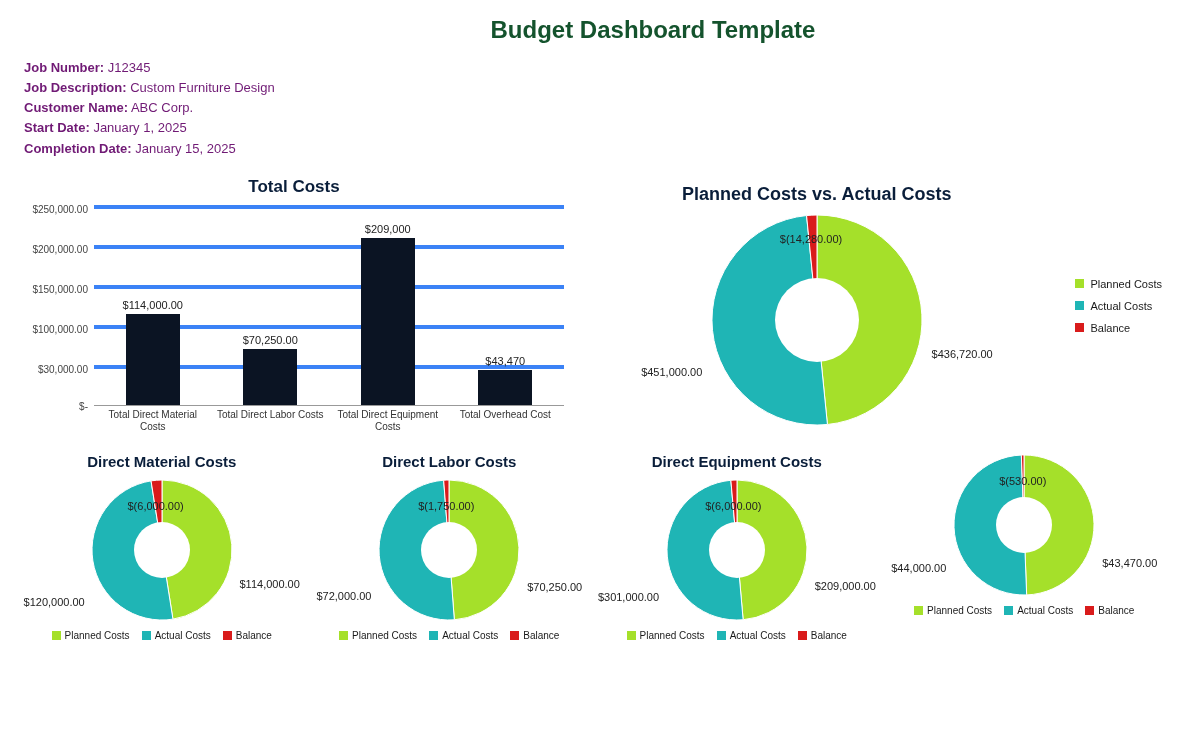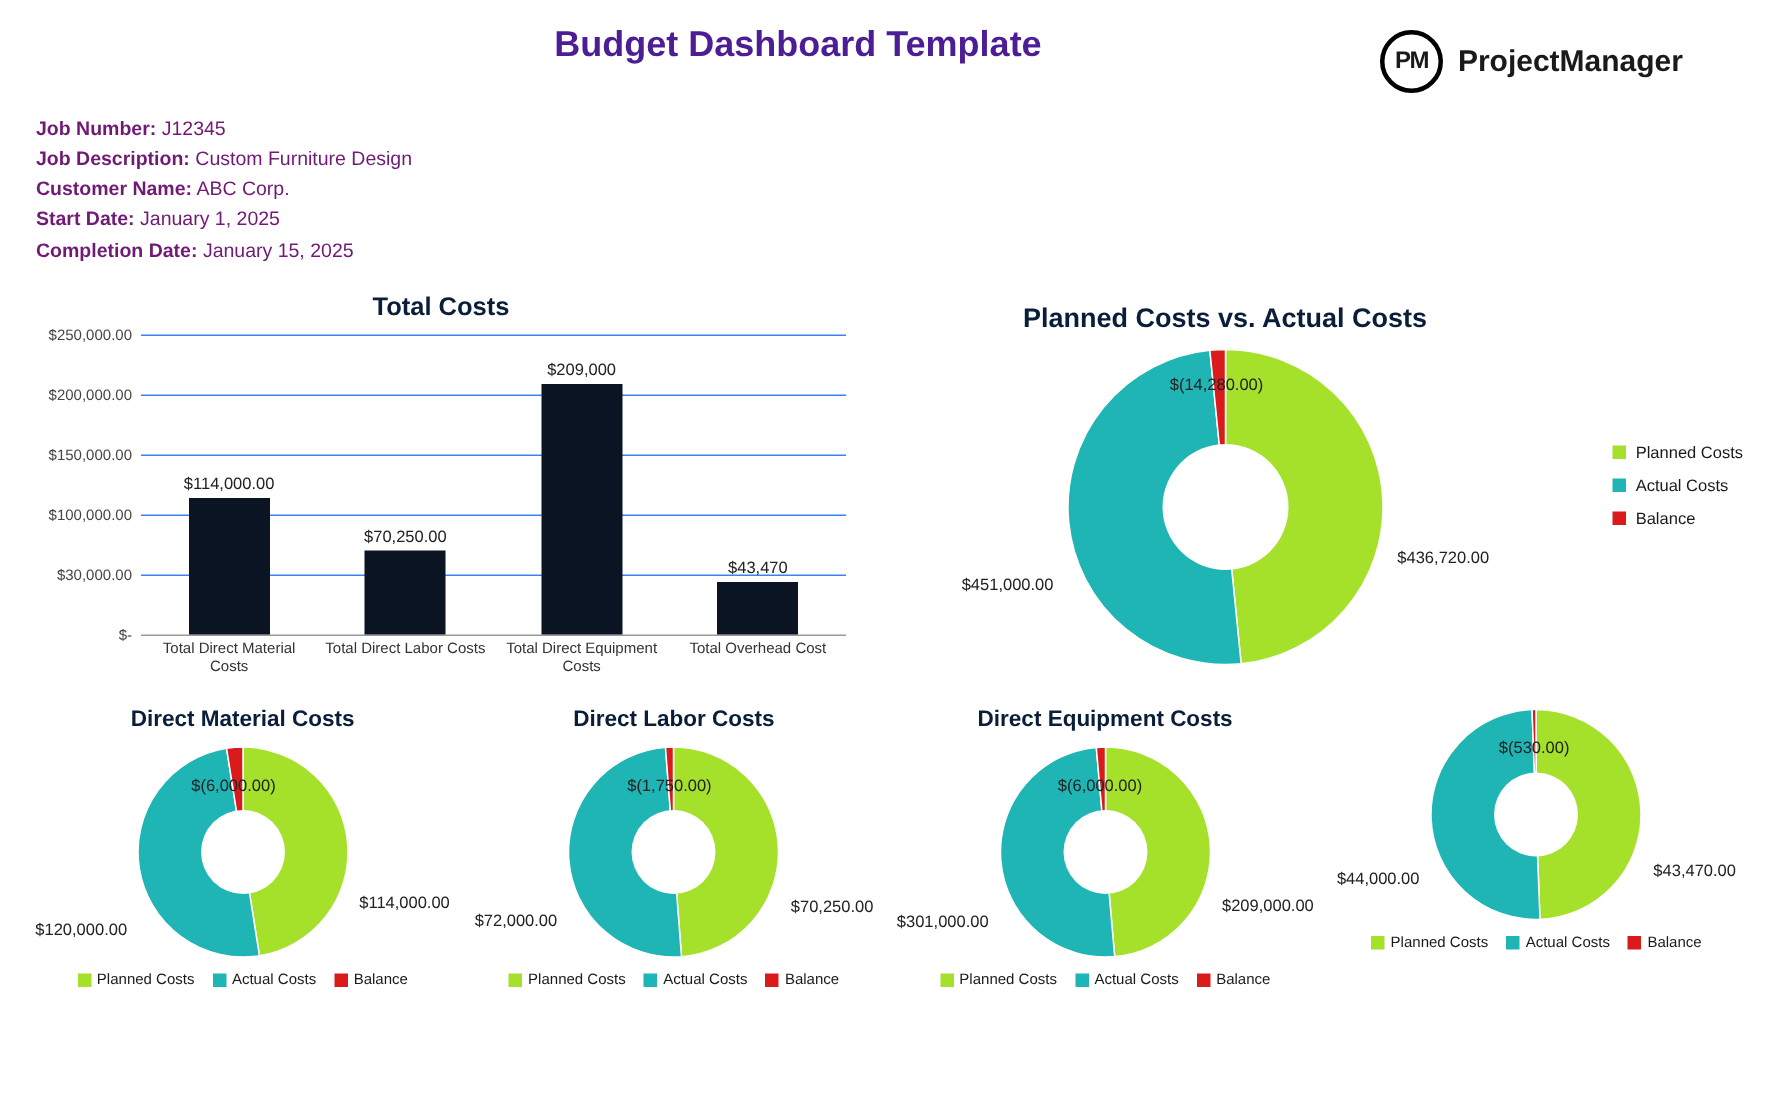--- a/index.html
+++ b/index.html
@@ -1,34 +1,34 @@
 <!DOCTYPE html>
 <html><head>
 <meta charset="utf-8">
 <style>
   * { box-sizing: border-box; margin: 0; padding: 0; }
   body { font-family: -apple-system, BlinkMacSystemFont, "Segoe UI", Arial, sans-serif; background: #fff; color: #1a1a1a; width: 1186px; }
   .page { padding: 16px 24px; }
   .header-row { display: flex; justify-content: space-between; align-items: flex-start; }
-  .title { font-size: 24px; font-weight: 700; color: #4c1d95; text-align: center; flex: 1; margin-left: 120px; }
+  .title { font-size: 24px; font-weight: 700; color: #14532d; text-align: center; flex: 1; margin-left: 120px; }
   .logo { display: flex; align-items: center; gap: 10px; margin-right: 40px; margin-top: 4px; }
   .logo-circ { width: 42px; height: 42px; border: 3px solid #000; border-radius: 50%; display: flex; align-items: center; justify-content: center; font-weight: 800; font-size: 16px; letter-spacing: -1px; }
   .logo-text { font-size: 20px; font-weight: 700; color: #1a1a1a; }
   .meta { margin-top: 14px; font-size: 13px; line-height: 1.55; color: #701a75; }
   .meta b { font-weight: 700; }
 
   .row1 { display: flex; gap: 24px; margin-top: 18px; }
   .bar-panel { width: 540px; }
   .pie-panel { flex: 1; display: flex; align-items: center; }
   .chart-title { font-size: 17px; font-weight: 700; color: #0a1e3a; text-align: center; margin-bottom: 8px; }
   .pie-title { font-size: 18px; font-weight: 700; color: #0a1e3a; text-align: center; margin-bottom: 8px; }
 
   .bar-chart { position: relative; height: 230px; margin-left: 70px; }
   .bar-grid { position: absolute; left: 0; right: 0; height: 200px; }
-  .gridline { position: absolute; left: 0; right: 0; border-top: 1px solid #3b82f6; }
+  .gridline { position: absolute; left: 0; right: 0; border-top: 4px solid #3b82f6; }
   .gridline.base { border-top: 1px solid #999; }
   .ylabel { position: absolute; left: -72px; width: 66px; text-align: right; font-size: 10px; color: #444; transform: translateY(-50%); }
   .bars { position: absolute; left: 0; right: 0; height: 200px; display: flex; justify-content: space-around; align-items: flex-end; }
   .bar-wrap { width: 25%; display: flex; flex-direction: column; align-items: center; }
   .bar-label-top { font-size: 11px; color: #222; margin-bottom: 3px; }
   .bar { width: 54px; background: #0b1423; }
   .xcats { position: absolute; top: 204px; left: 0; right: 0; display: flex; justify-content: space-around; }
   .xcat { width: 25%; text-align: center; font-size: 10px; color: #333; line-height: 1.2; padding: 0 4px; }
 
   .donut-wrap { position: relative; }
@@ -47,24 +47,20 @@
   .small-legend { display: flex; justify-content: center; gap: 12px; font-size: 10px; margin-top: 8px; }
   .small-legend .lg { display: flex; align-items: center; gap: 4px; }
 </style>
 </head>
 <body>
 
 <div class="page">
 
   <div class="header-row">
     <h1 class="title">Budget Dashboard Template</h1>
-    <div class="logo">
-      <div class="logo-circ">PM</div>
-      <div class="logo-text">ProjectManager</div>
-    </div>
   </div>
 
   <div class="meta">
     <div><b>Job Number:</b> <span>J12345</span></div>
     <div><b>Job Description:</b> <span>Custom Furniture Design</span></div>
     <div><b>Customer Name:</b> <span>ABC Corp.</span></div>
     <div><b>Start Date:</b> <span>January 1, 2025</span></div>
     <div><b>Completion Date:</b> <span>January 15, 2025</span></div>
   </div>
 

